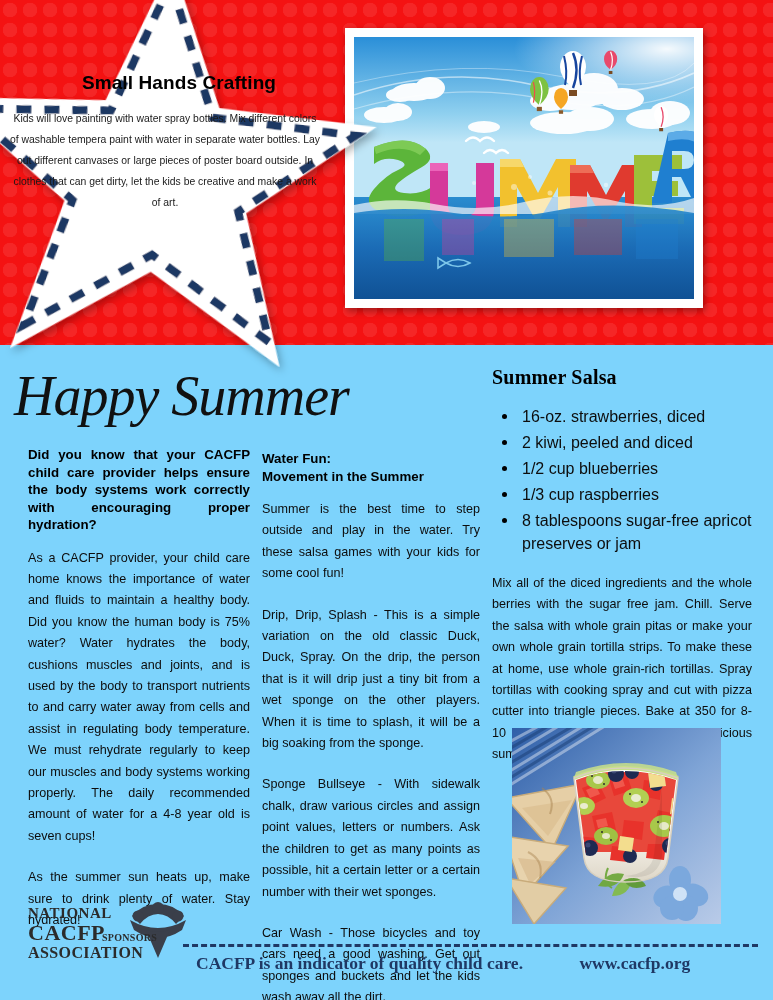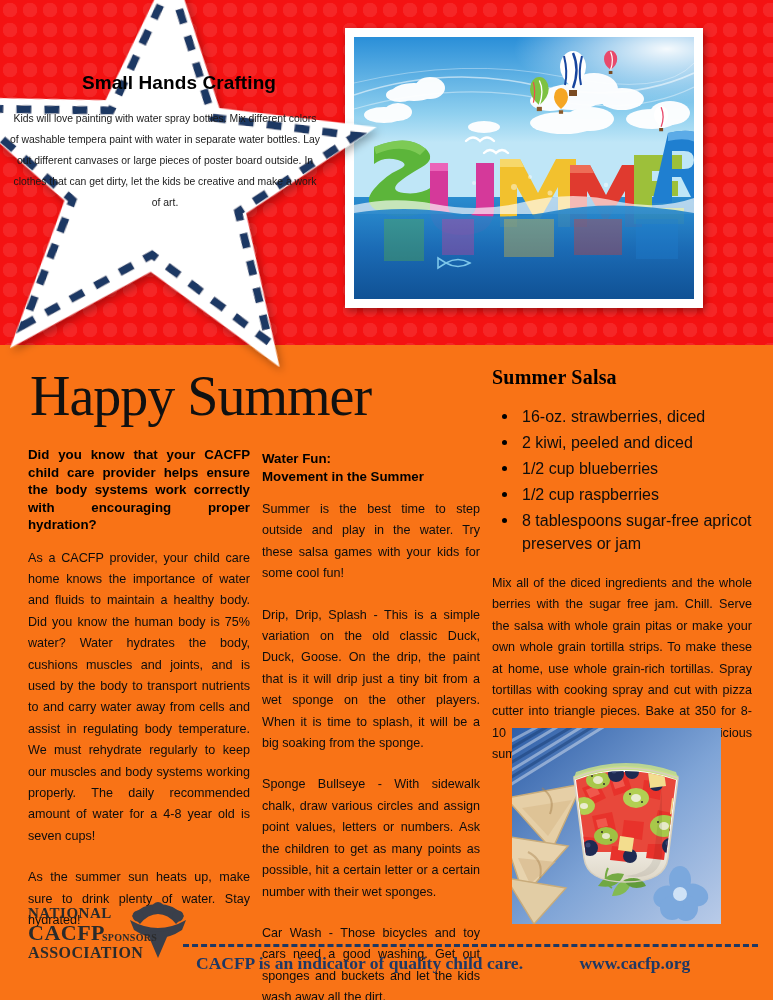--- a/index.html
+++ b/index.html
@@ -12,21 +12,21 @@
     height: 1000px;
     overflow: hidden;
     font-family: "Liberation Sans", sans-serif;
     position: relative;
   }
   .page {
     position: absolute;
     left: 0; top: 0;
     width: 773px;
     height: 1000px;
-    background: #f97316;
+    background: #7dd3fc;
     overflow: hidden;
   }
 
   
   .header-band {
     position: absolute;
     left: 0; top: 0;
     width: 773px;
     height: 345px;
     background-color: #f41212;
@@ -93,29 +93,30 @@
     width: 100%;
     height: 100%;
     overflow: hidden;
     background: #1c74c4;
   }
   .summer-photo { width: 100%; height: 100%; display: block; }
 
   
   .happy-summer {
     position: absolute;
-    left: 30px;
+    left: 14px;
     top: 368px;
     font-family: "Liberation Serif", "DejaVu Serif", serif;
     font-size: 56px;
     line-height: 56px;
     color: #111111;
     letter-spacing: -1px;
     z-index: 5;
     white-space: nowrap;
+    font-style: italic;
   }
 
   
   .col { position: absolute; }
   .col-1 { left: 28px; top: 446px; width: 222px; }
   .col-2 { left: 262px; top: 450px; width: 218px; }
   .col-3 { left: 492px; top: 366px; width: 260px; }
 
   .subhead {
     font-family: "Liberation Sans", sans-serif;
@@ -383,32 +384,32 @@
     <p class="body">As a CACFP provider, your child care home knows the importance of water and fluids to maintain a healthy body. Did you know the human body is 75% water? Water hydrates the body, cushions muscles and joints, and is used by the body to transport nutrients to and carry water away from cells and assist in regulating body temperature. We must rehydrate regularly to keep our muscles and body systems working properly. The daily recommended amount of water for a 4-8 year old is seven cups!</p>
     <p class="body last">As the summer sun heats up, make sure to drink plenty of water. Stay hydrated!</p>
   </div>
 
   <div class="col col-2">
     <div class="subhead plain">
       <span>Water Fun:</span><br>
       <span>Movement in the Summer</span>
     </div>
     <p class="body">Summer is the best time to step outside and play in the water. Try these salsa games with your kids for some cool fun!</p>
-    <p class="body">Drip, Drip, Splash  - This is a simple variation on the old classic Duck, Duck, Goose. On the drip, the paint that is it will drip just a tiny bit from a wet sponge on the other players. When it is time to splash, it will be a big soaking from the sponge.</p>
+    <p class="body">Drip, Drip, Splash  - This is a simple variation on the old classic Duck, Duck, Spray. On the drip, the person that is it will drip just a tiny bit from a wet sponge on the other players. When it is time to splash, it will be a big soaking from the sponge.</p>
     <p class="body">Sponge Bullseye - With sidewalk chalk, draw various circles and assign point values, letters or numbers. Ask the children to get as many points as possible, hit a certain letter or a certain number with their wet sponges.</p>
     <p class="body last">Car Wash - Those bicycles and toy cars need a good washing. Get out sponges and buckets and let the kids wash away all the dirt.</p>
   </div>
 
   <div class="col col-3">
     <div class="salsa-title">Summer Salsa</div>
     <ul class="ingredients">
       <li>16-oz. strawberries, diced</li>
       <li>2 kiwi, peeled and diced</li>
       <li>1/2 cup blueberries</li>
-      <li>1/2 cup raspberries</li>
+      <li>1/3 cup raspberries</li>
       <li>8 tablespoons sugar-free apricot preserves or jam</li>
     </ul>
     <p class="body last">Mix all of the diced ingredients and the whole berries with the sugar free jam. Chill. Serve the salsa with whole grain pitas or make your own whole grain tortilla strips. To make these at home, use whole grain-rich tortillas. Spray tortillas with cooking spray and cut with pizza cutter into triangle pieces. Bake at 350 for 8-10 min. Cool and dip into your delicious summer salsa!</p>
   </div>
 
   <div class="salsa-photo-frame">
     <svg class="salsa-photo" viewBox="0 0 209 196" preserveAspectRatio="none">
       <defs>
         <linearGradient id="clothbg" x1="0" y1="0" x2="1" y2="1">
           <stop offset="0%" stop-color="#2f5fa8"></stop>

